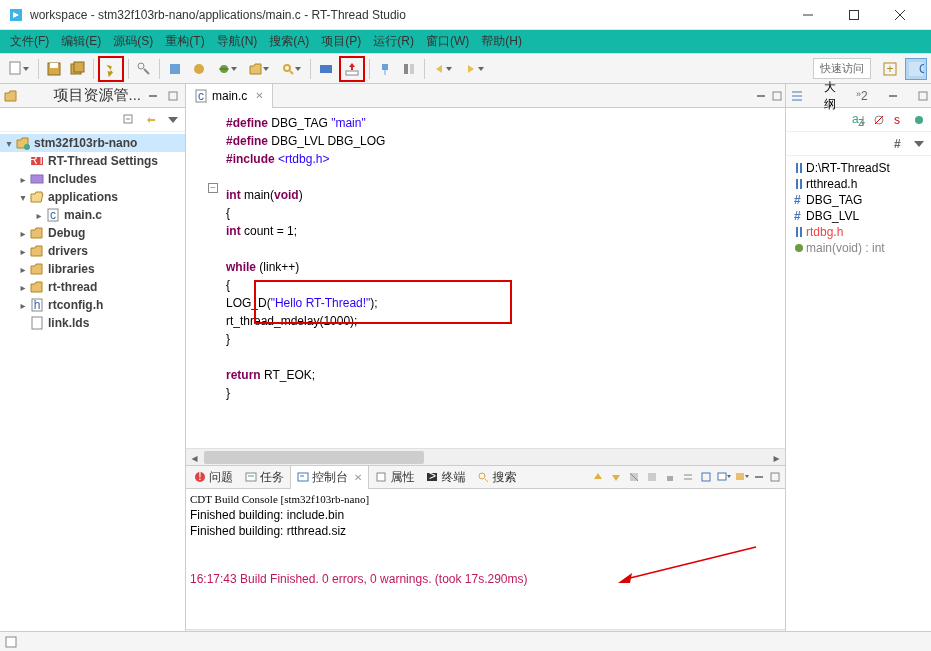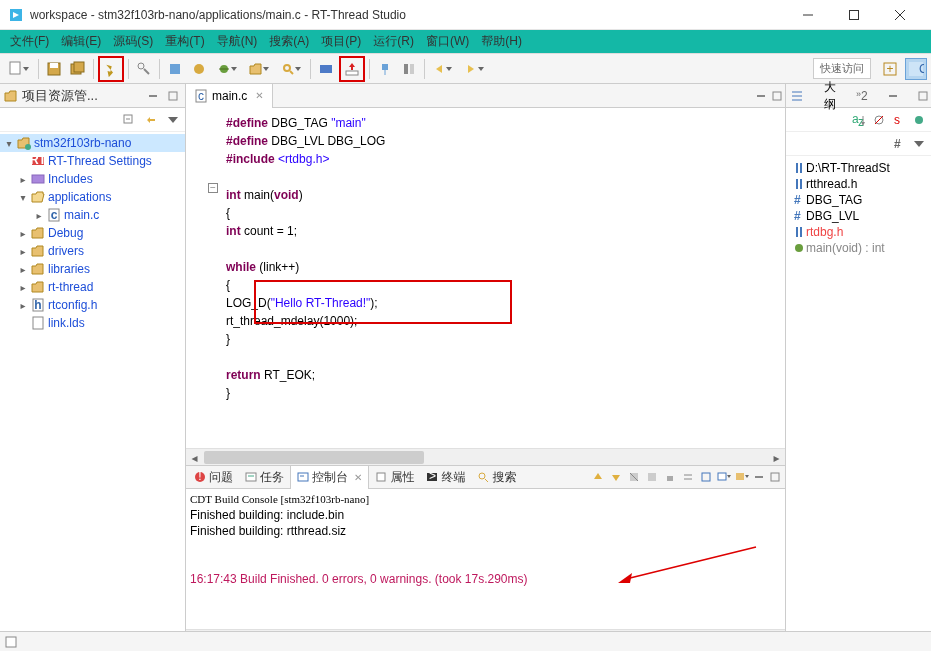--- a/index.html
+++ b/index.html
@@ -14,29 +14,29 @@
 .toolbar { height:30px; background:#f5f5f5; display:flex; align-items:center; padding:0 4px; border-bottom:1px solid #ccc; gap:2px; }
 .tbtn { width:22px; height:22px; display:flex; align-items:center; justify-content:center; border:1px solid transparent; }
 .tbtn.dd { width:30px; }
 .tbtn.hl { border:2px solid #d90000; width:26px; height:26px; }
 .sep { width:1px; height:20px; background:#ccc; margin:0 2px; }
 .quickaccess { margin-left:auto; border:1px solid #ccc; padding:2px 6px; background:#fff; color:#666; font-size:11px; }
 .toolbar-right { display:flex; align-items:center; gap:4px; margin-left:6px; }
 .mainarea { display:flex; height:562px; background:#fff; }
 .left { width:186px; border-right:1px solid #ccc; display:flex; flex-direction:column; }
 .viewheader { height:24px; background:#f5f5f5; border-bottom:1px solid #ccc; display:flex; align-items:center; padding:0 4px; gap:4px; }
-.viewheader .vtitle { flex:1; color:#333; font-size:13px; white-space:nowrap; overflow:hidden; }
+.viewheader .vtitle { flex:1; color:#333; font-size:15px; white-space:nowrap; overflow:hidden;text-align:right; }
 .vbtn { width:16px; height:16px; display:flex; align-items:center; justify-content:center; }
 .left-toolbar { height:24px; background:#fff; display:flex; align-items:center; justify-content:flex-end; padding:0 4px; gap:6px; border-bottom:1px solid #eee; }
 .tree { flex:1; overflow:auto; background:#fff; padding:2px 0; }
 .tree-item { display:flex; align-items:center; padding:1px 2px; white-space:nowrap; }
 .tree-item.sel { background:#cce8ff; }
 .tree-item .tw { width:14px; display:inline-flex; align-items:center; justify-content:center; color:#666; font-size:10px; }
-.tree-item .ticon { width:16px; height:16px; margin-right:2px; display:inline-flex; align-items:center; justify-content:center;font-weight:bold; }
-.tree-item .tlabel { color:#1d4ed8; }
+.tree-item .ticon { width:16px; height:16px; margin-right:2px; display:inline-flex; align-items:center; justify-content:flex-start; }
+.tree-item .tlabel { color:#404040;font-weight:bold; }
 .i1 { padding-left:16px; } .i2 { padding-left:32px; }
 .center { flex:1; display:flex; flex-direction:column; border-right:1px solid #ccc; }
 .editor-tabs { height:24px; background:#f5f5f5; display:flex; align-items:center; border-bottom:1px solid #ccc; }
 .etab { height:24px; padding:0 8px; display:flex; align-items:center; gap:4px; background:#fff; border-right:1px solid #ccc; }
 .etab .close { color:#999; font-size:10px; margin-left:4px; }
 .editor-tabs .spacer { flex:1; }
 .editor { flex:1; background:#fff; padding:6px 0 6px 40px; font-family:Consolas,"Courier New",monospace; font-size:13px; line-height:18px; color:#000; overflow:auto; position:relative; }
 .editor .kw { color:#7f0055; font-weight:bold; }
 .editor .str { color:#2a00ff; }
 .editor .inc { color:#2a00ff; }

